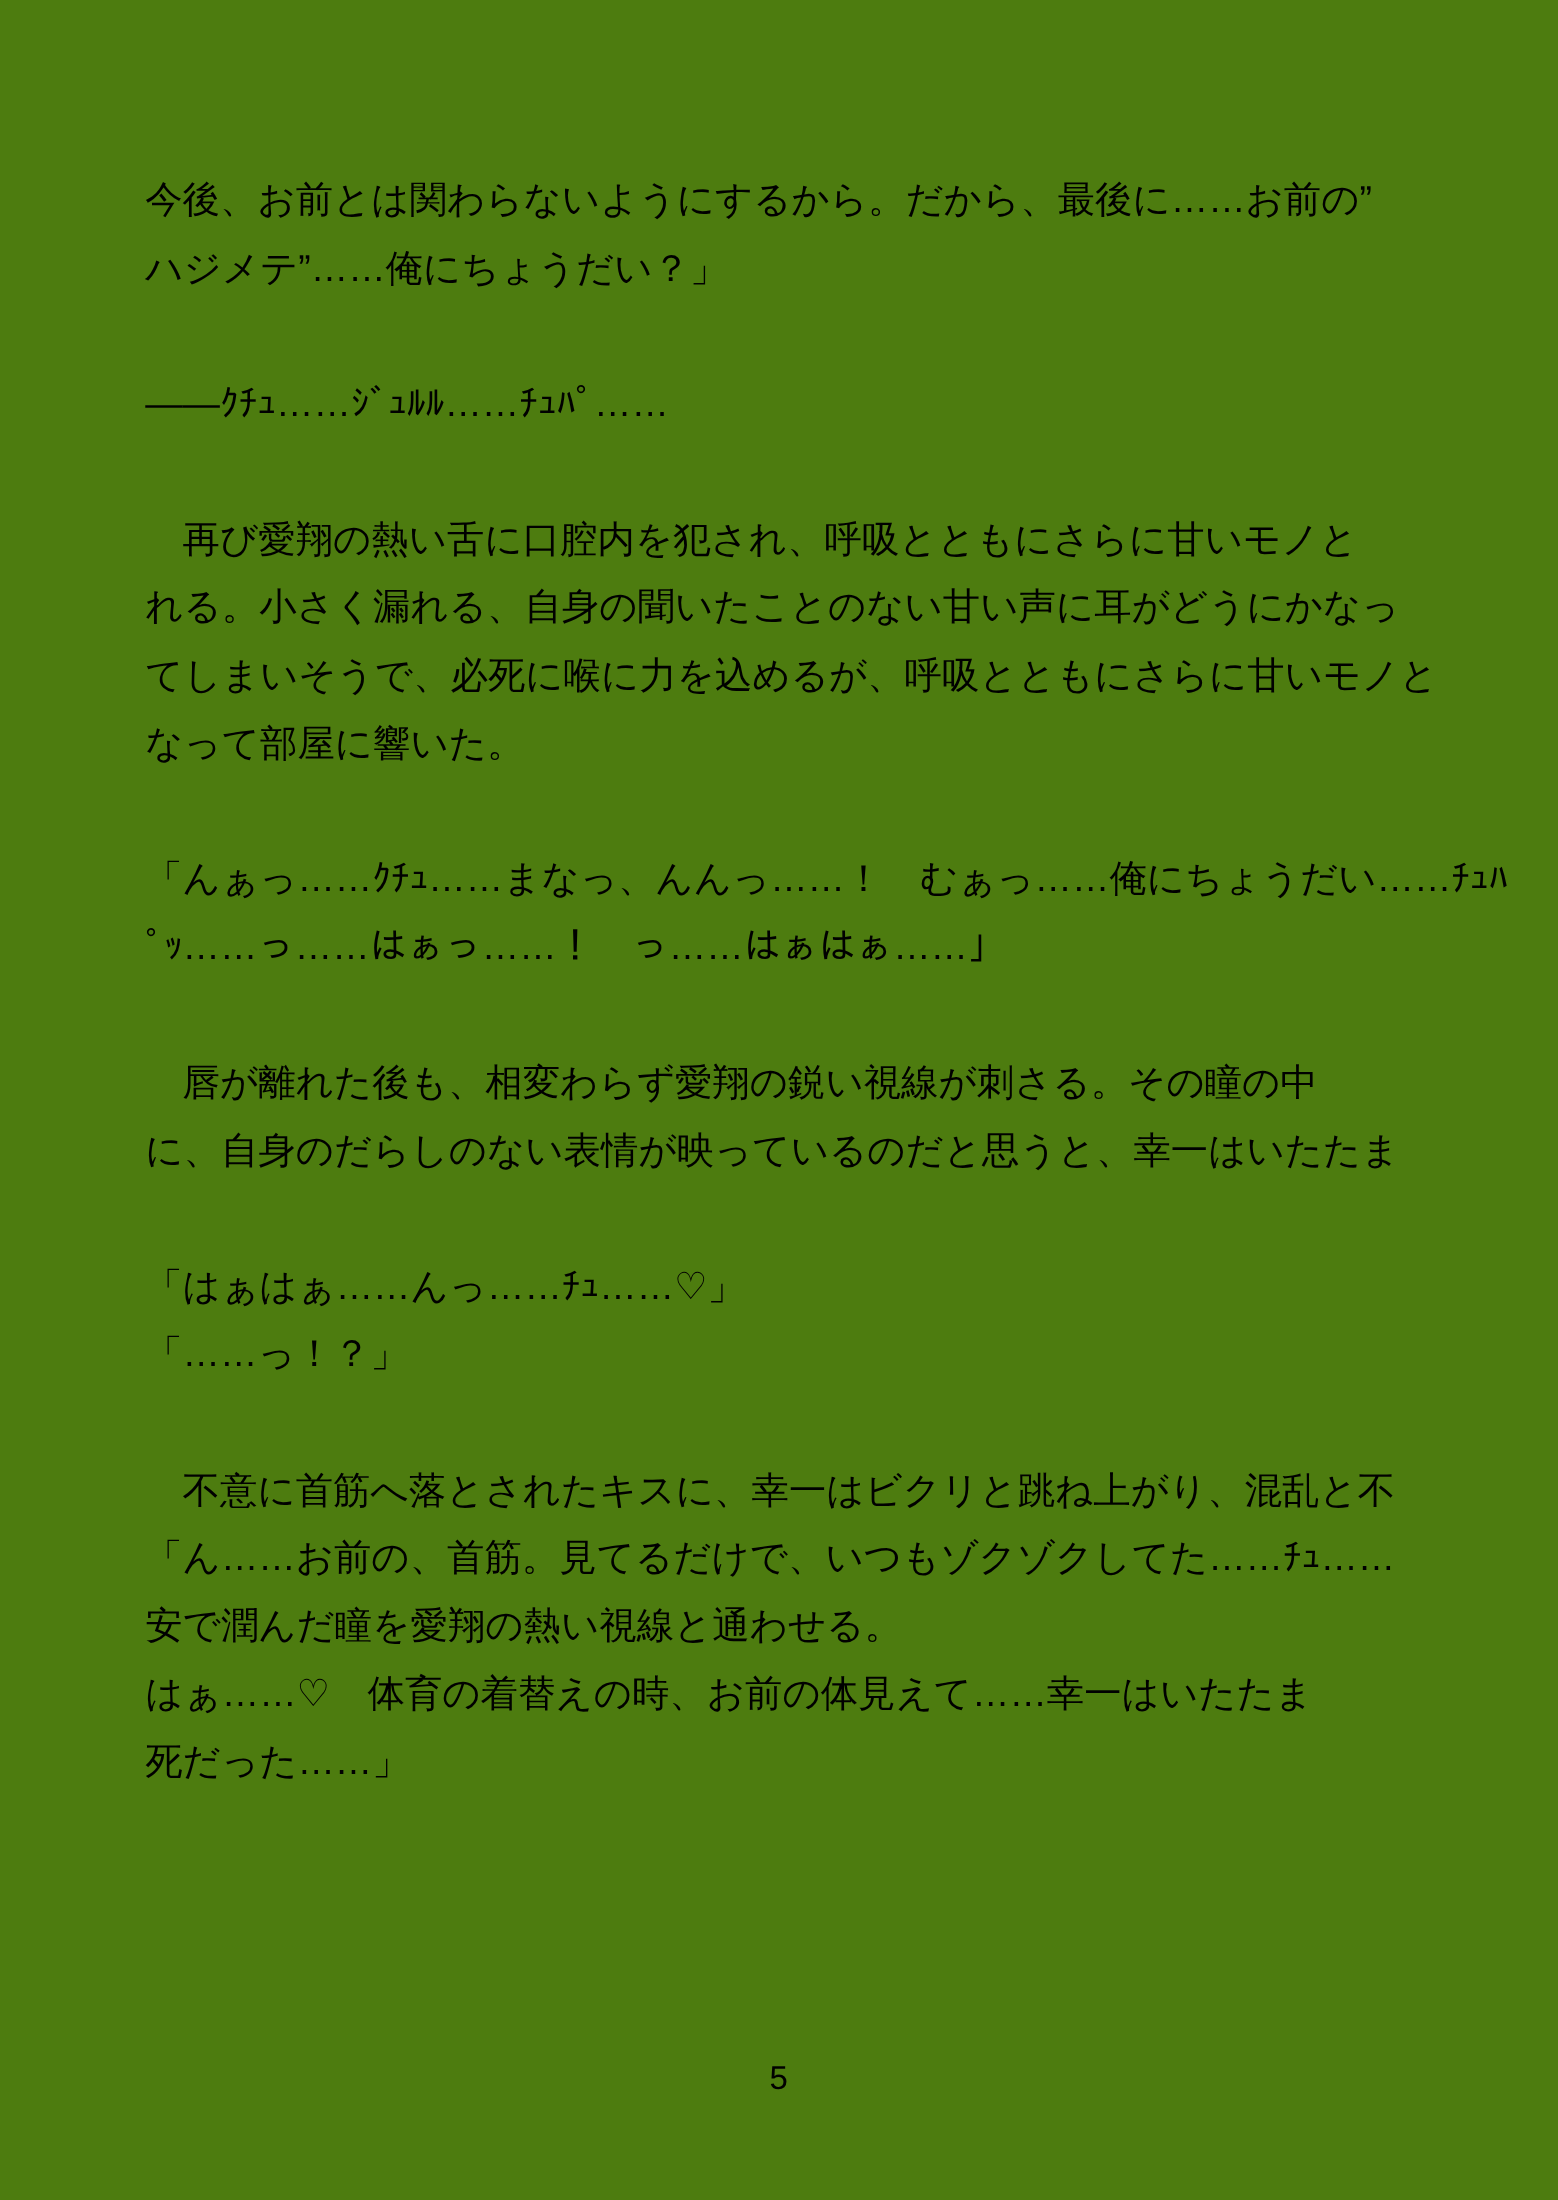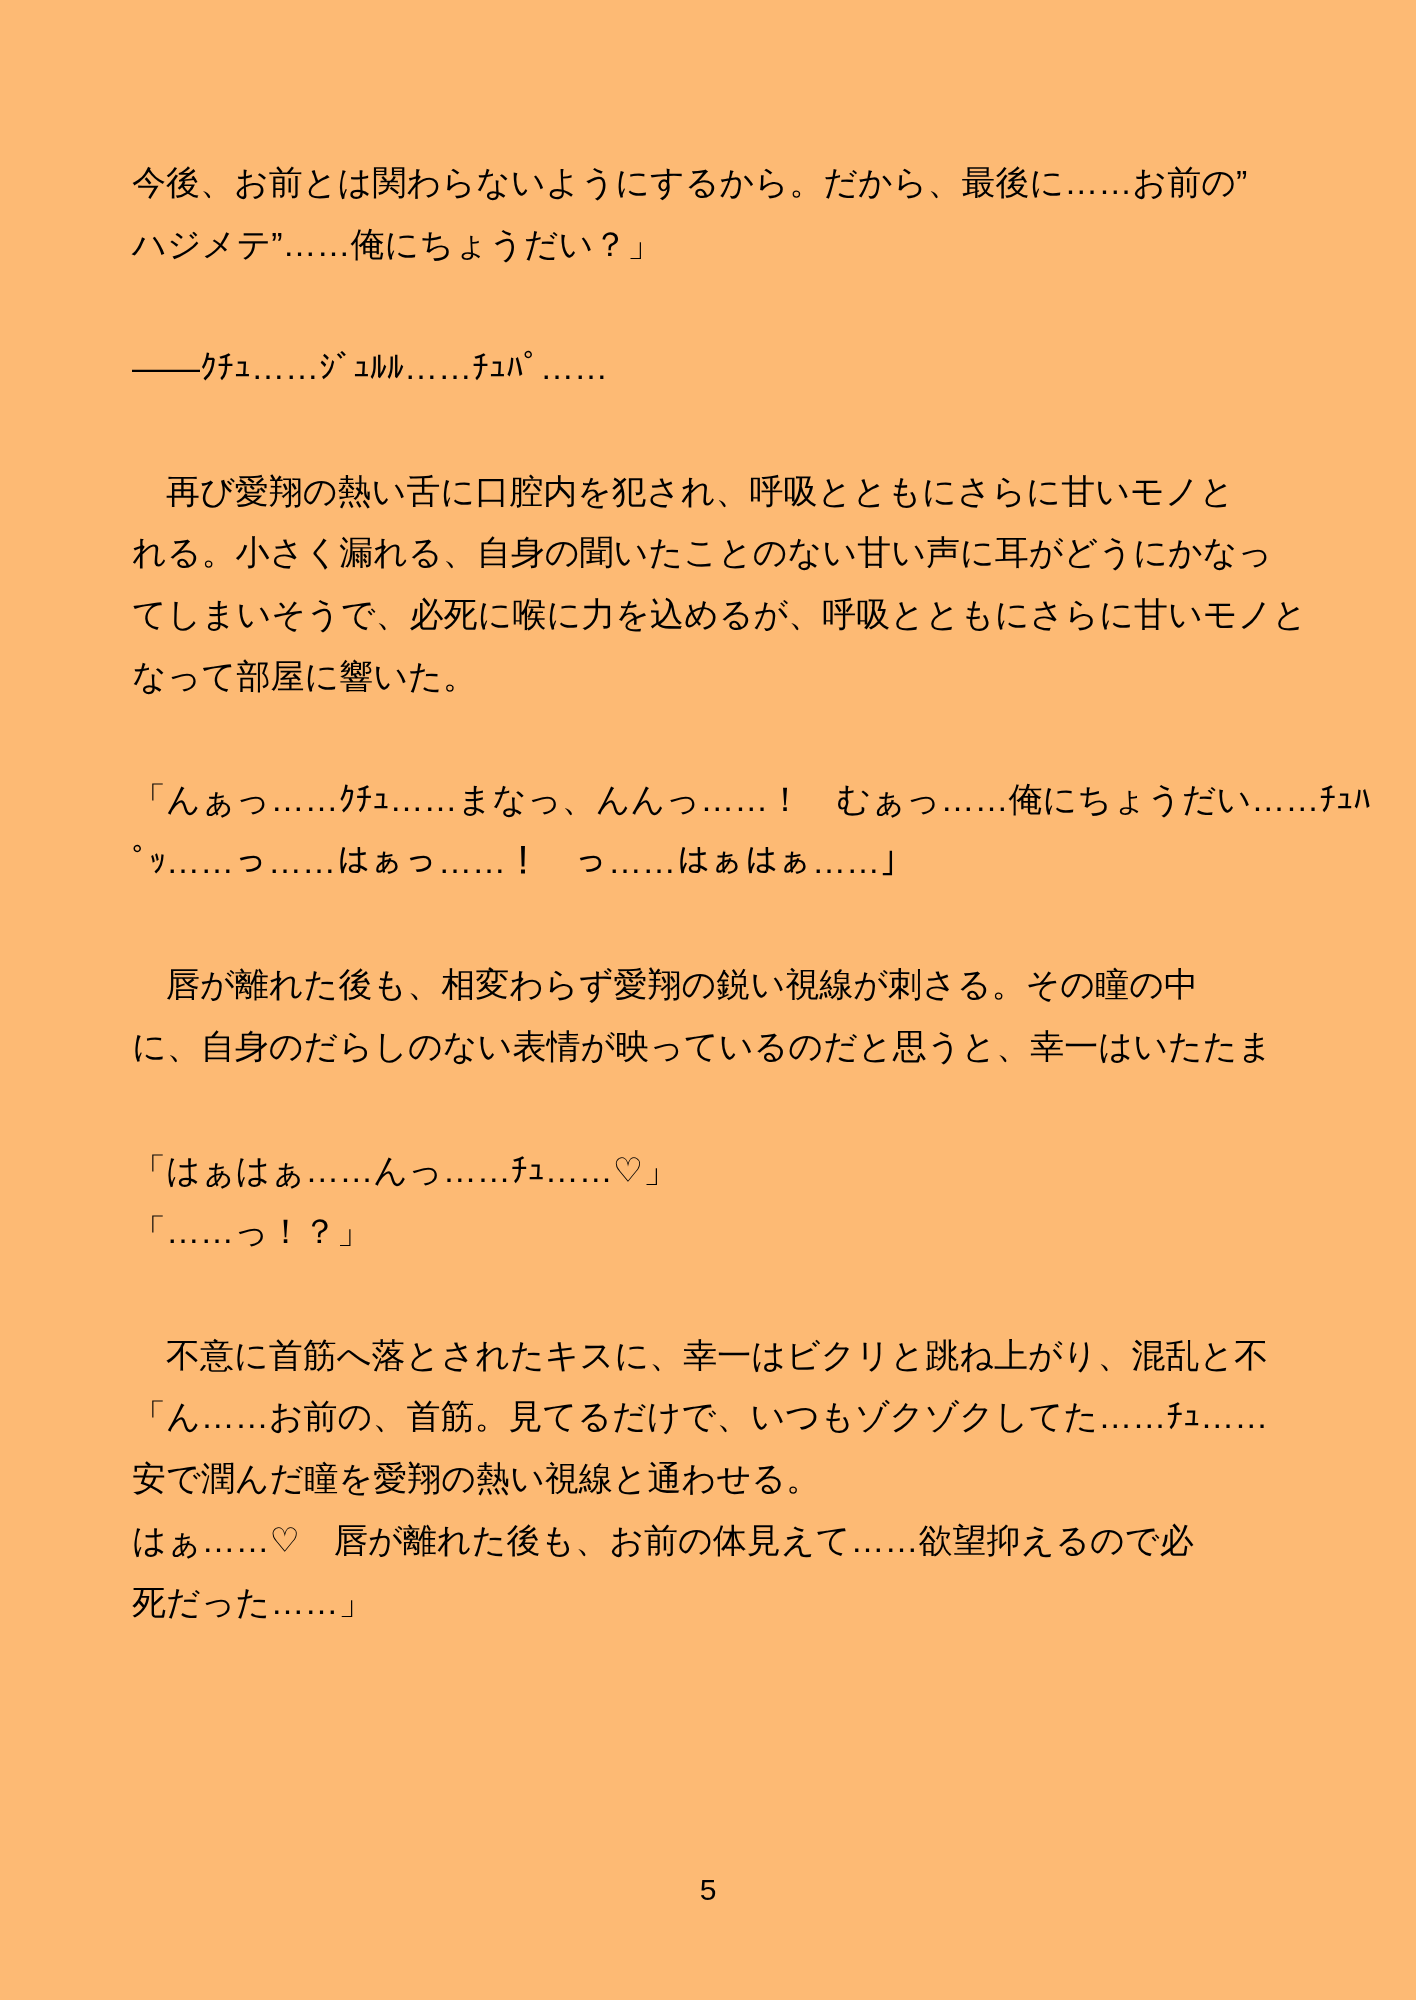--- a/index.html
+++ b/index.html
@@ -4,21 +4,21 @@
 <style>
   html, body {
     margin: 0;
     padding: 0;
     background: #ffffff;
   }
   .page {
     position: relative;
     width: 1416px;
     height: 2000px;
-    background: #fdba74;
+    background: #4d7c0f;
     overflow: hidden;
     font-family: "Liberation Sans", "DejaVu Sans", sans-serif;
     color: #000000;
   }
   .text-block {
     position: absolute;
     left: 132px;
     top: 152px;
     width: 1170px;
   }
@@ -62,17 +62,17 @@
       <div class="line"></div>
       <div class="line">　唇が離れた後も、相変わらず愛翔の鋭い視線が刺さる。その瞳の中</div>
       <div class="line">に、自身のだらしのない表情が映っているのだと思うと、幸一はいたたま</div>
       <div class="line"></div>
       <div class="line">「はぁはぁ……んっ……ﾁｭ……♡」</div>
       <div class="line">「……っ！？」</div>
       <div class="line"></div>
       <div class="line">　不意に首筋へ落とされたキスに、幸一はビクリと跳ね上がり、混乱と不</div>
       <div class="line">「ん……お前の、首筋。見てるだけで、いつもゾクゾクしてた……ﾁｭ……</div>
       <div class="line">安で潤んだ瞳を愛翔の熱い視線と通わせる。</div>
-      <div class="line">はぁ……♡　唇が離れた後も、お前の体見えて……欲望抑えるので必</div>
+      <div class="line">はぁ……♡　体育の着替えの時、お前の体見えて……幸一はいたたま</div>
       <div class="line">死だった……」</div>
     </div>
   <div class="page-number">5</div>
 </div>
 
 </body></html>

